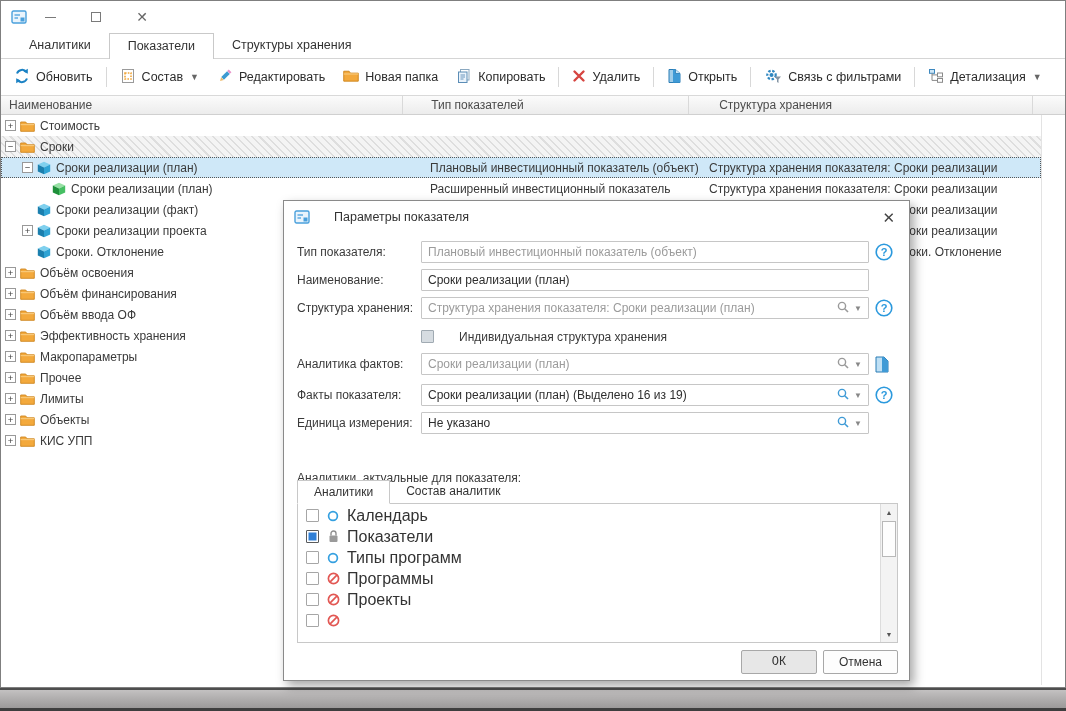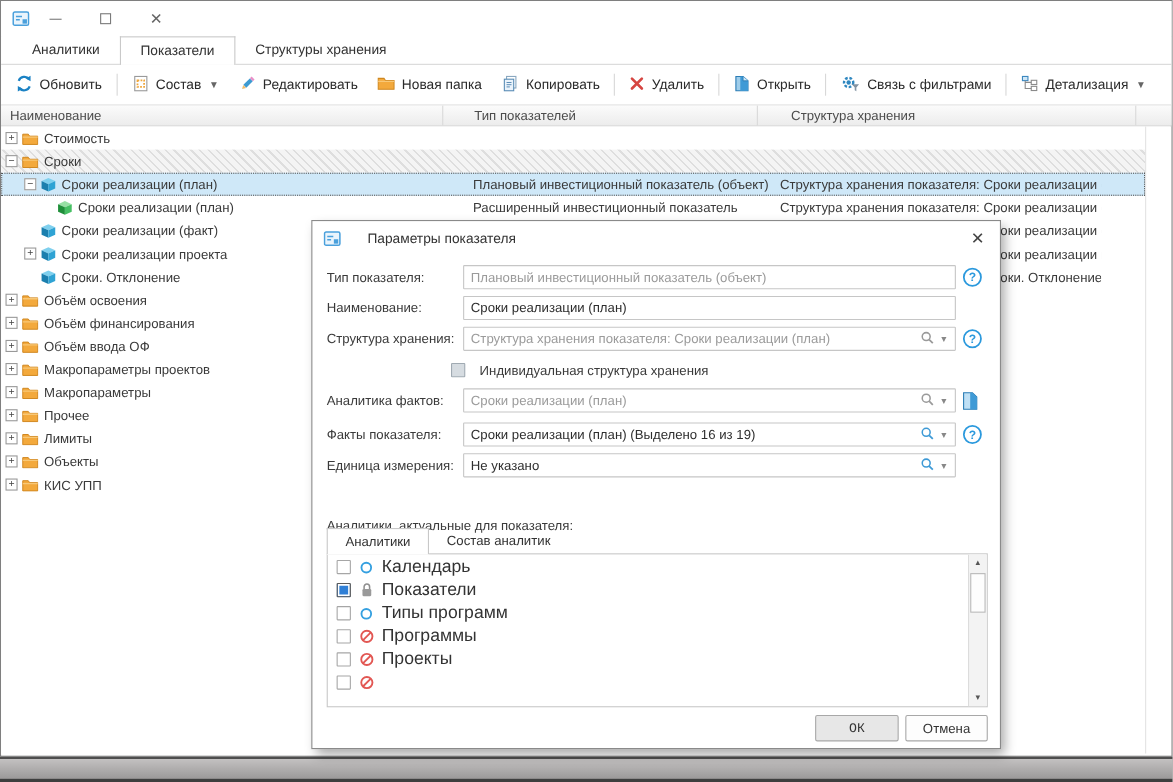--- a/index.html
+++ b/index.html
@@ -49,21 +49,21 @@
 .dclose{font-size:15px;color:#444;margin-right:14px;line-height:1;}
 .frow{position:absolute;left:0;right:0;height:22px;display:flex;align-items:center;}
 .flabel{position:absolute;left:13px;width:120px;font-size:12px;color:#3a3a3a;}
 .input{position:absolute;left:137px;width:448px;height:22px;border:1px solid #c6c6c6;border-radius:1px;background:#fff;display:flex;align-items:center;padding:0 6px;font-size:12px;color:#2e2e2e;}
 .input .ival{flex:1;white-space:nowrap;overflow:hidden;}
 .input.muted .ival{color:#9b9b9b;}
 .lookup{display:flex;align-items:center;gap:3px;flex:0 0 auto;}
 .lookup .caret{font-size:8px;color:#888;}
 .help{position:absolute;left:591px;display:flex;}
 .sidedoc{position:absolute;left:591px;display:flex;}
-.chkrow{position:absolute;left:126px;display:flex;gap:13px;font-size:12px;color:#3a3a3a;}
+.chkrow{position:absolute;left:137px;display:flex;gap:25px;font-size:12px;color:#3a3a3a;}
 .cb{width:13px;height:13px;border:1px solid #a6a6a6;border-radius:1px;background:#fff;flex:0 0 13px;}
 .cb.disabled{background:#d6dce1;border-color:#a0aab2;}
 .cb.checked{background:#2f7fd6;border-color:#5a5a5a;box-shadow:inset 0 0 0 1.5px #fff;}
 .seclabel{position:absolute;left:13px;font-size:12px;color:#3a3a3a;}
 .dtabs{position:absolute;left:13px;top:279px;height:24px;display:flex;z-index:2;}
 .dtab{height:24px;line-height:23px;padding:0 16px;font-size:12px;color:#333;}
 .dtab.active{background:#fff;border:1px solid #c8c8c8;border-bottom:1px solid #fff;}
 .listbox{position:absolute;left:13px;top:302px;width:601px;height:140px;border:1px solid #c8c8c8;overflow:hidden;background:#fff;}
 .litems{position:absolute;left:0;top:1px;right:17px;}
 .litem{display:flex;align-items:center;height:21px;padding-left:8px;gap:7px;font-size:16px;color:#333;}
@@ -348,21 +348,21 @@
         </div>
         <div class="grow">
           <div class="cell name l0">
             <span class="expander">+</span>
             <span class="ticon">
               <svg width="15" height="12" viewBox="0 0 15 12">
                 <path d="M0.7 2 h5 l1.3 1.8 h7.3 v7.5 h-13.6 z" fill="#f3a93c" stroke="#cf871f" stroke-width="0.9"></path>
                 <path d="M0.7 4.6 h13.6" stroke="#f8c877" stroke-width="1.2"></path>
               </svg>
             </span>
-            <span class="tname">Макропараметры проектов</span>
+            <span class="tname">Эффективность хранения</span>
           </div>
           <div class="cell type"></div>
           <div class="cell struct"></div>
         </div>
         <div class="grow">
           <div class="cell name l0">
             <span class="expander">+</span>
             <span class="ticon">
               <svg width="15" height="12" viewBox="0 0 15 12">
                 <path d="M0.7 2 h5 l1.3 1.8 h7.3 v7.5 h-13.6 z" fill="#f3a93c" stroke="#cf871f" stroke-width="0.9"></path>

